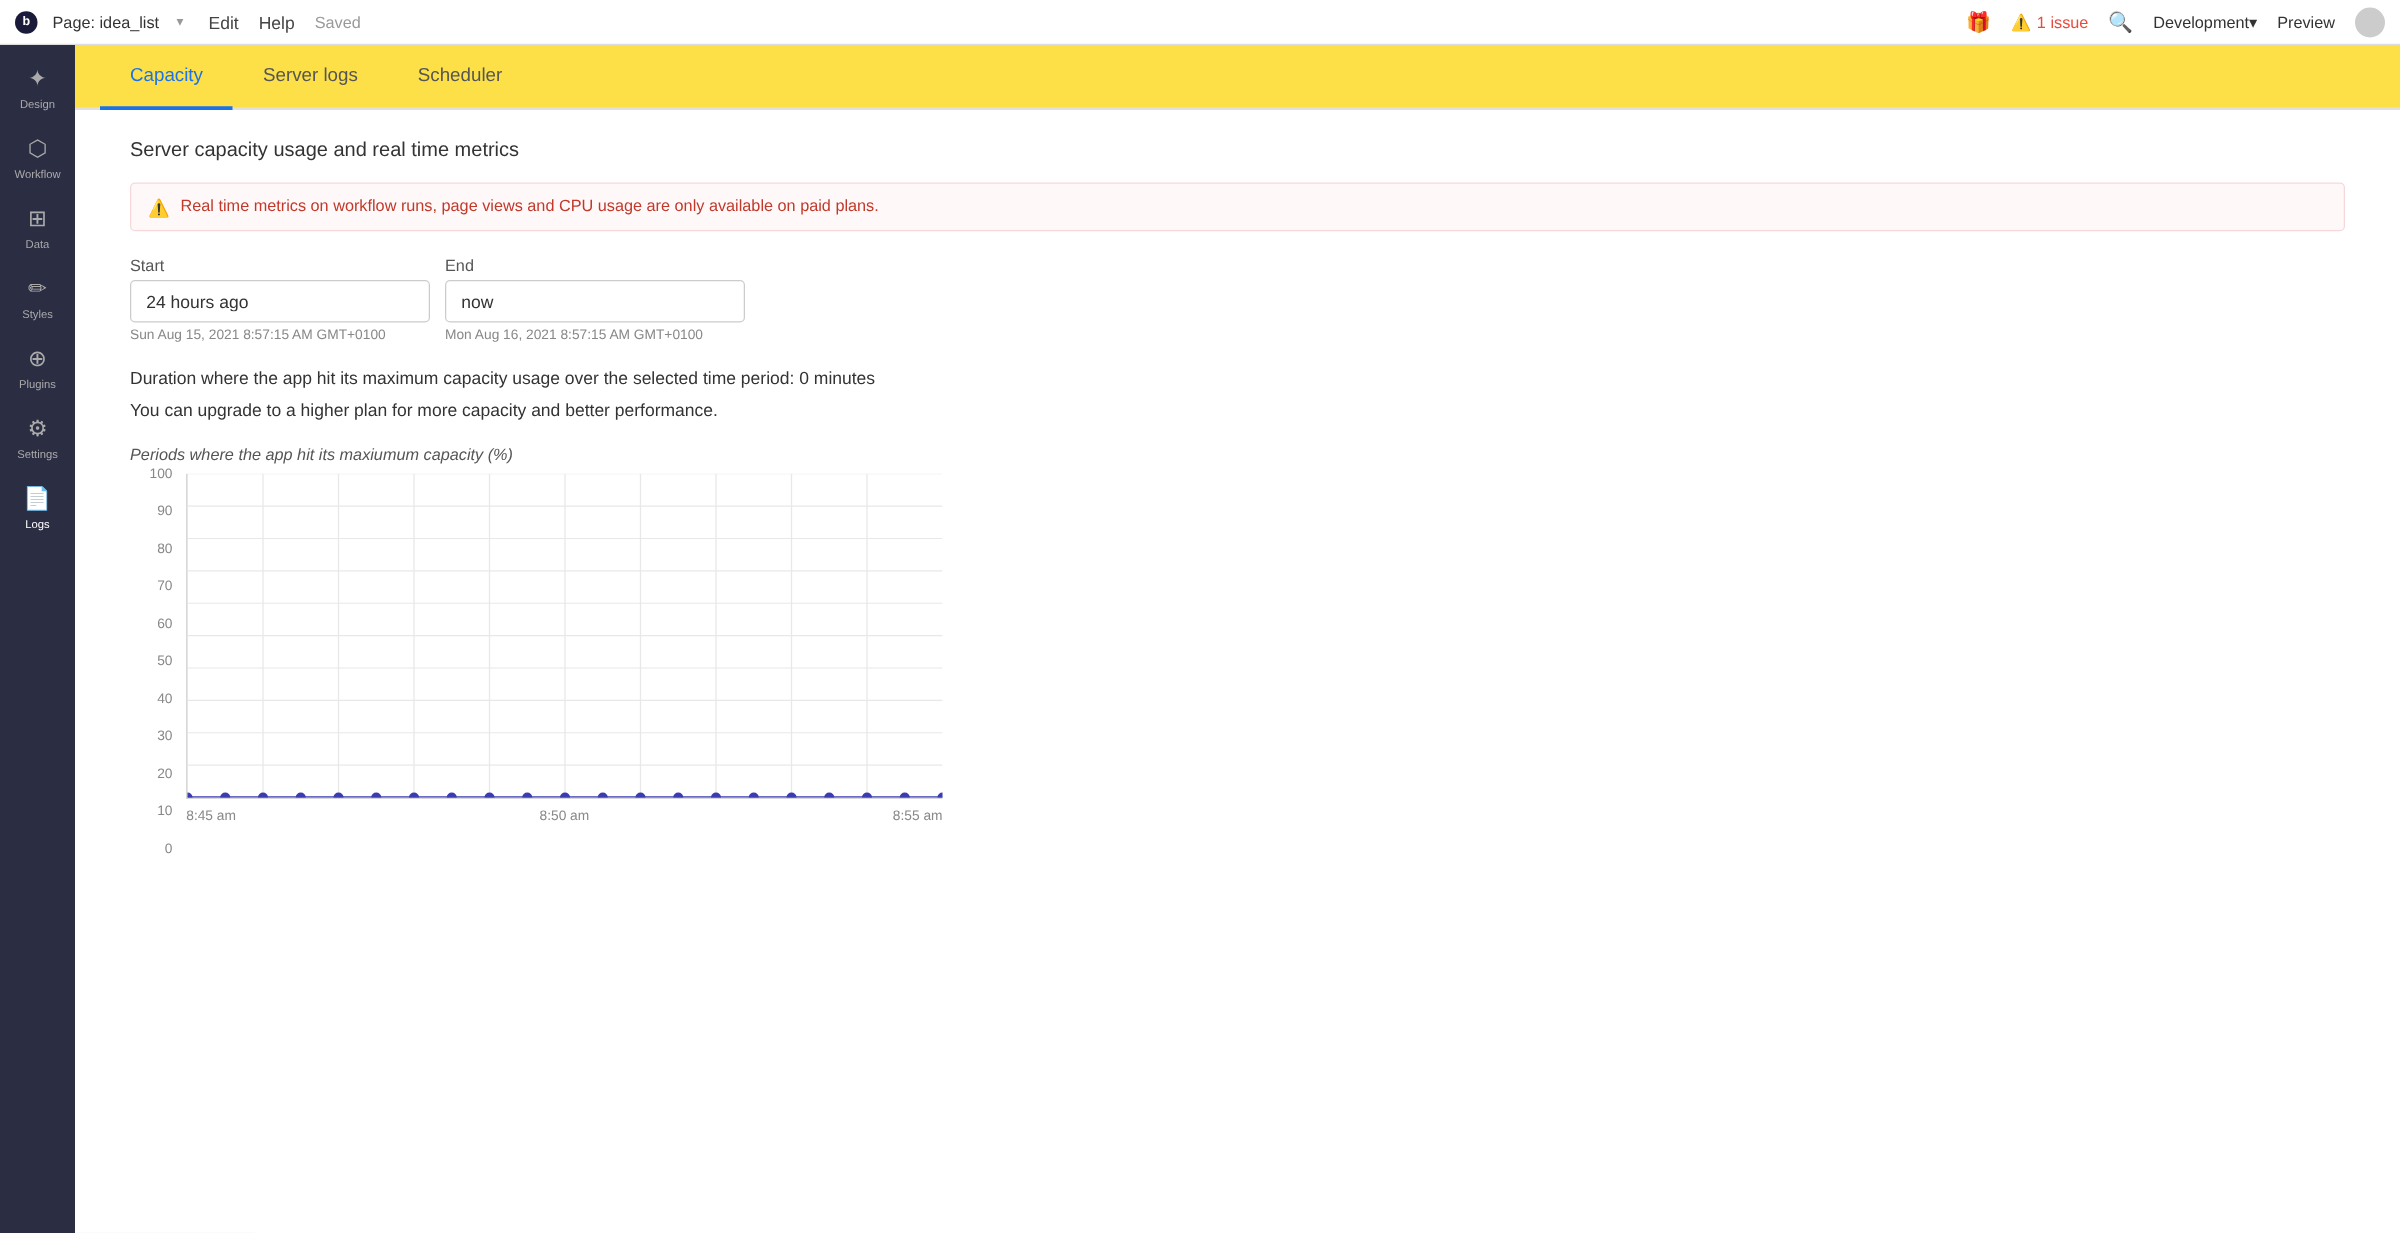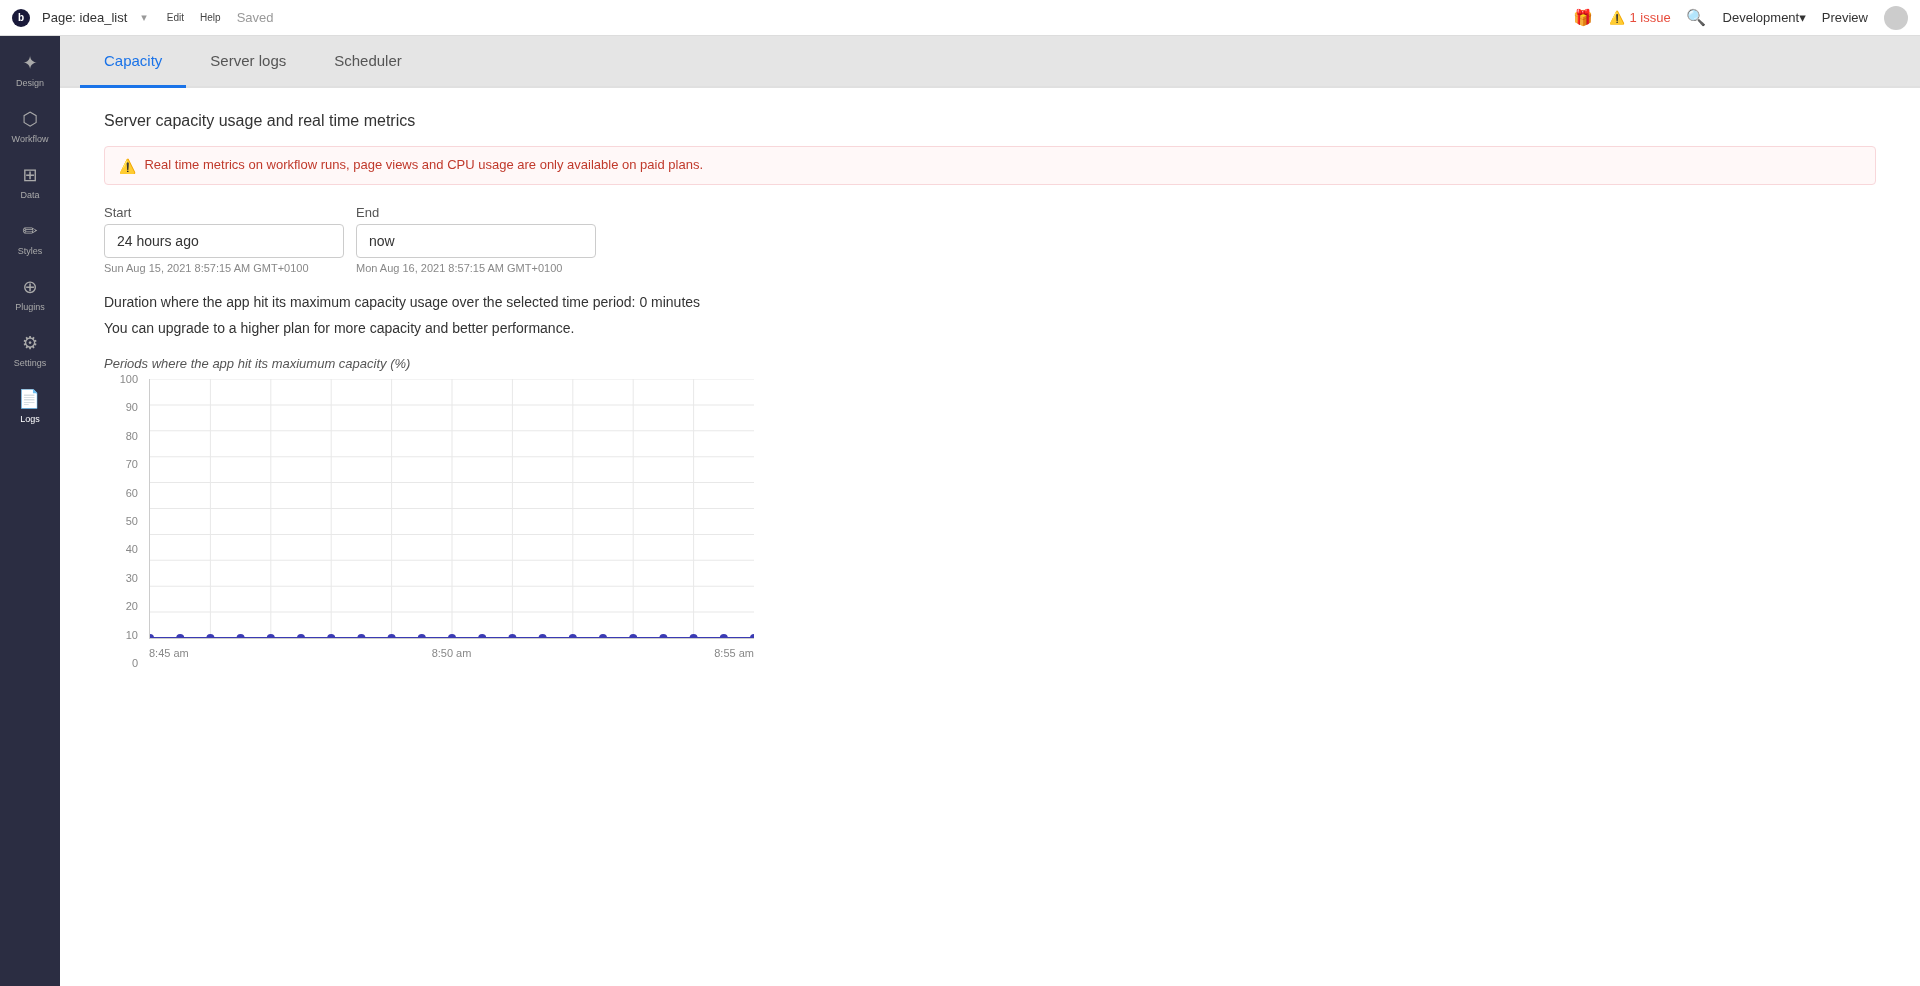--- a/index.html
+++ b/index.html
@@ -9,21 +9,21 @@
     .topbar {
       position: fixed; top: 0; left: 0; right: 0; height: 36px;
       background: #fff; border-bottom: 1px solid #ddd;
       display: flex; align-items: center; padding: 0 12px; gap: 12px; z-index: 100;
     }
     .topbar-logo { width: 18px; height: 18px; background: #1a1a3a; border-radius: 50%; display: flex; align-items: center; justify-content: center; }
     .topbar-logo span { color: #fff; font-size: 10px; font-weight: bold; }
     .topbar-page { font-size: 13px; color: #333; }
     .topbar-page-arrow { color: #999; font-size: 11px; margin-left: 2px; }
     .topbar-nav { display: flex; gap: 16px; margin-left: 8px; }
-    .topbar-nav span { font-size: 10px; color: #444; cursor: pointer; }
+    .topbar-nav span { font-size: 14px; color: #444; cursor: pointer; }
     .topbar-saved { font-size: 13px; color: #999; margin-left: 4px; }
     .topbar-right { margin-left: auto; display: flex; align-items: center; gap: 16px; }
     .topbar-gift { font-size: 16px; color: #666; cursor: pointer; }
     .topbar-issue { display: flex; align-items: center; gap: 4px; font-size: 13px; color: #e74c3c; cursor: pointer; }
     .topbar-search { font-size: 16px; color: #666; cursor: pointer; }
     .topbar-env { font-size: 13px; color: #333; cursor: pointer; display: flex; align-items: center; gap: 0; }
     .topbar-preview { font-size: 13px; color: #333; cursor: pointer; }
     .topbar-avatar { width: 24px; height: 24px; border-radius: 50%; background: #ccc; }
 
     
@@ -41,21 +41,21 @@
     .sidebar-icon { font-size: 18px; }
     .sidebar-label { font-size: 9px; text-align: left; }
 
     
     .main-content {
       margin-top: 36px; margin-left: 60px; flex: 1; background: #fff;
       padding: 0; overflow-y: auto; height: calc(986px - 36px);
     }
 
     
-    .tabs { display: flex; border-bottom: 2px solid #e0e0e0; padding: 0 20px; background: #e5e5e5; }
+    .tabs { display: flex; border-bottom: 2px solid #e0e0e0; padding: 0 20px; background: #fde047; }
     .tab {
       padding: 16px 24px; font-size: 15px; color: #555; cursor: pointer;
       border-bottom: 3px solid transparent; margin-bottom: -2px;
     }
     .tab.active { color: #1a73e8; border-bottom-color: #1a73e8; font-weight: 500; }
 
     
     .content { padding: 24px 44px; }
 
     .section-title { font-size: 16px; color: #333; margin-bottom: 16px; font-weight: 400; }
@@ -79,21 +79,21 @@
     .info-text { font-size: 14px; color: #333; margin-bottom: 10px; }
     .upgrade-text { font-size: 14px; color: #333; margin-bottom: 20px; }
 
     .chart-title { font-size: 13px; color: #555; font-style: italic; margin-bottom: 8px; }
 
     .chart-container { position: relative; width: 650px; height: 300px; }
     .chart-area {
       position: absolute; left: 45px; top: 0; right: 0; bottom: 40px;
       border-left: 1px solid #ccc; border-bottom: 1px solid #ccc;
     }
-    .chart-y-labels { position: absolute; left: 0; top: 0; bottom: 16px; width: 40px; }
+    .chart-y-labels { position: absolute; left: 0; top: 0; bottom: 0; width: 40px; }
     .y-label { position: absolute; right: 6px; font-size: 11px; color: #888; transform: translateY(50%); }
     .chart-x-labels { position: absolute; left: 45px; bottom: 0; right: 0; height: 40px; display: flex; justify-content: space-between; align-items: flex-start; padding-top: 8px; }
     .x-label { font-size: 11px; color: #888; }
 
     .line-path { fill: none; stroke: #3b3bb3; stroke-width: 2; }
     .dot { fill: #3b3bb3; }
   </style>
 </head>
 <body>
 

